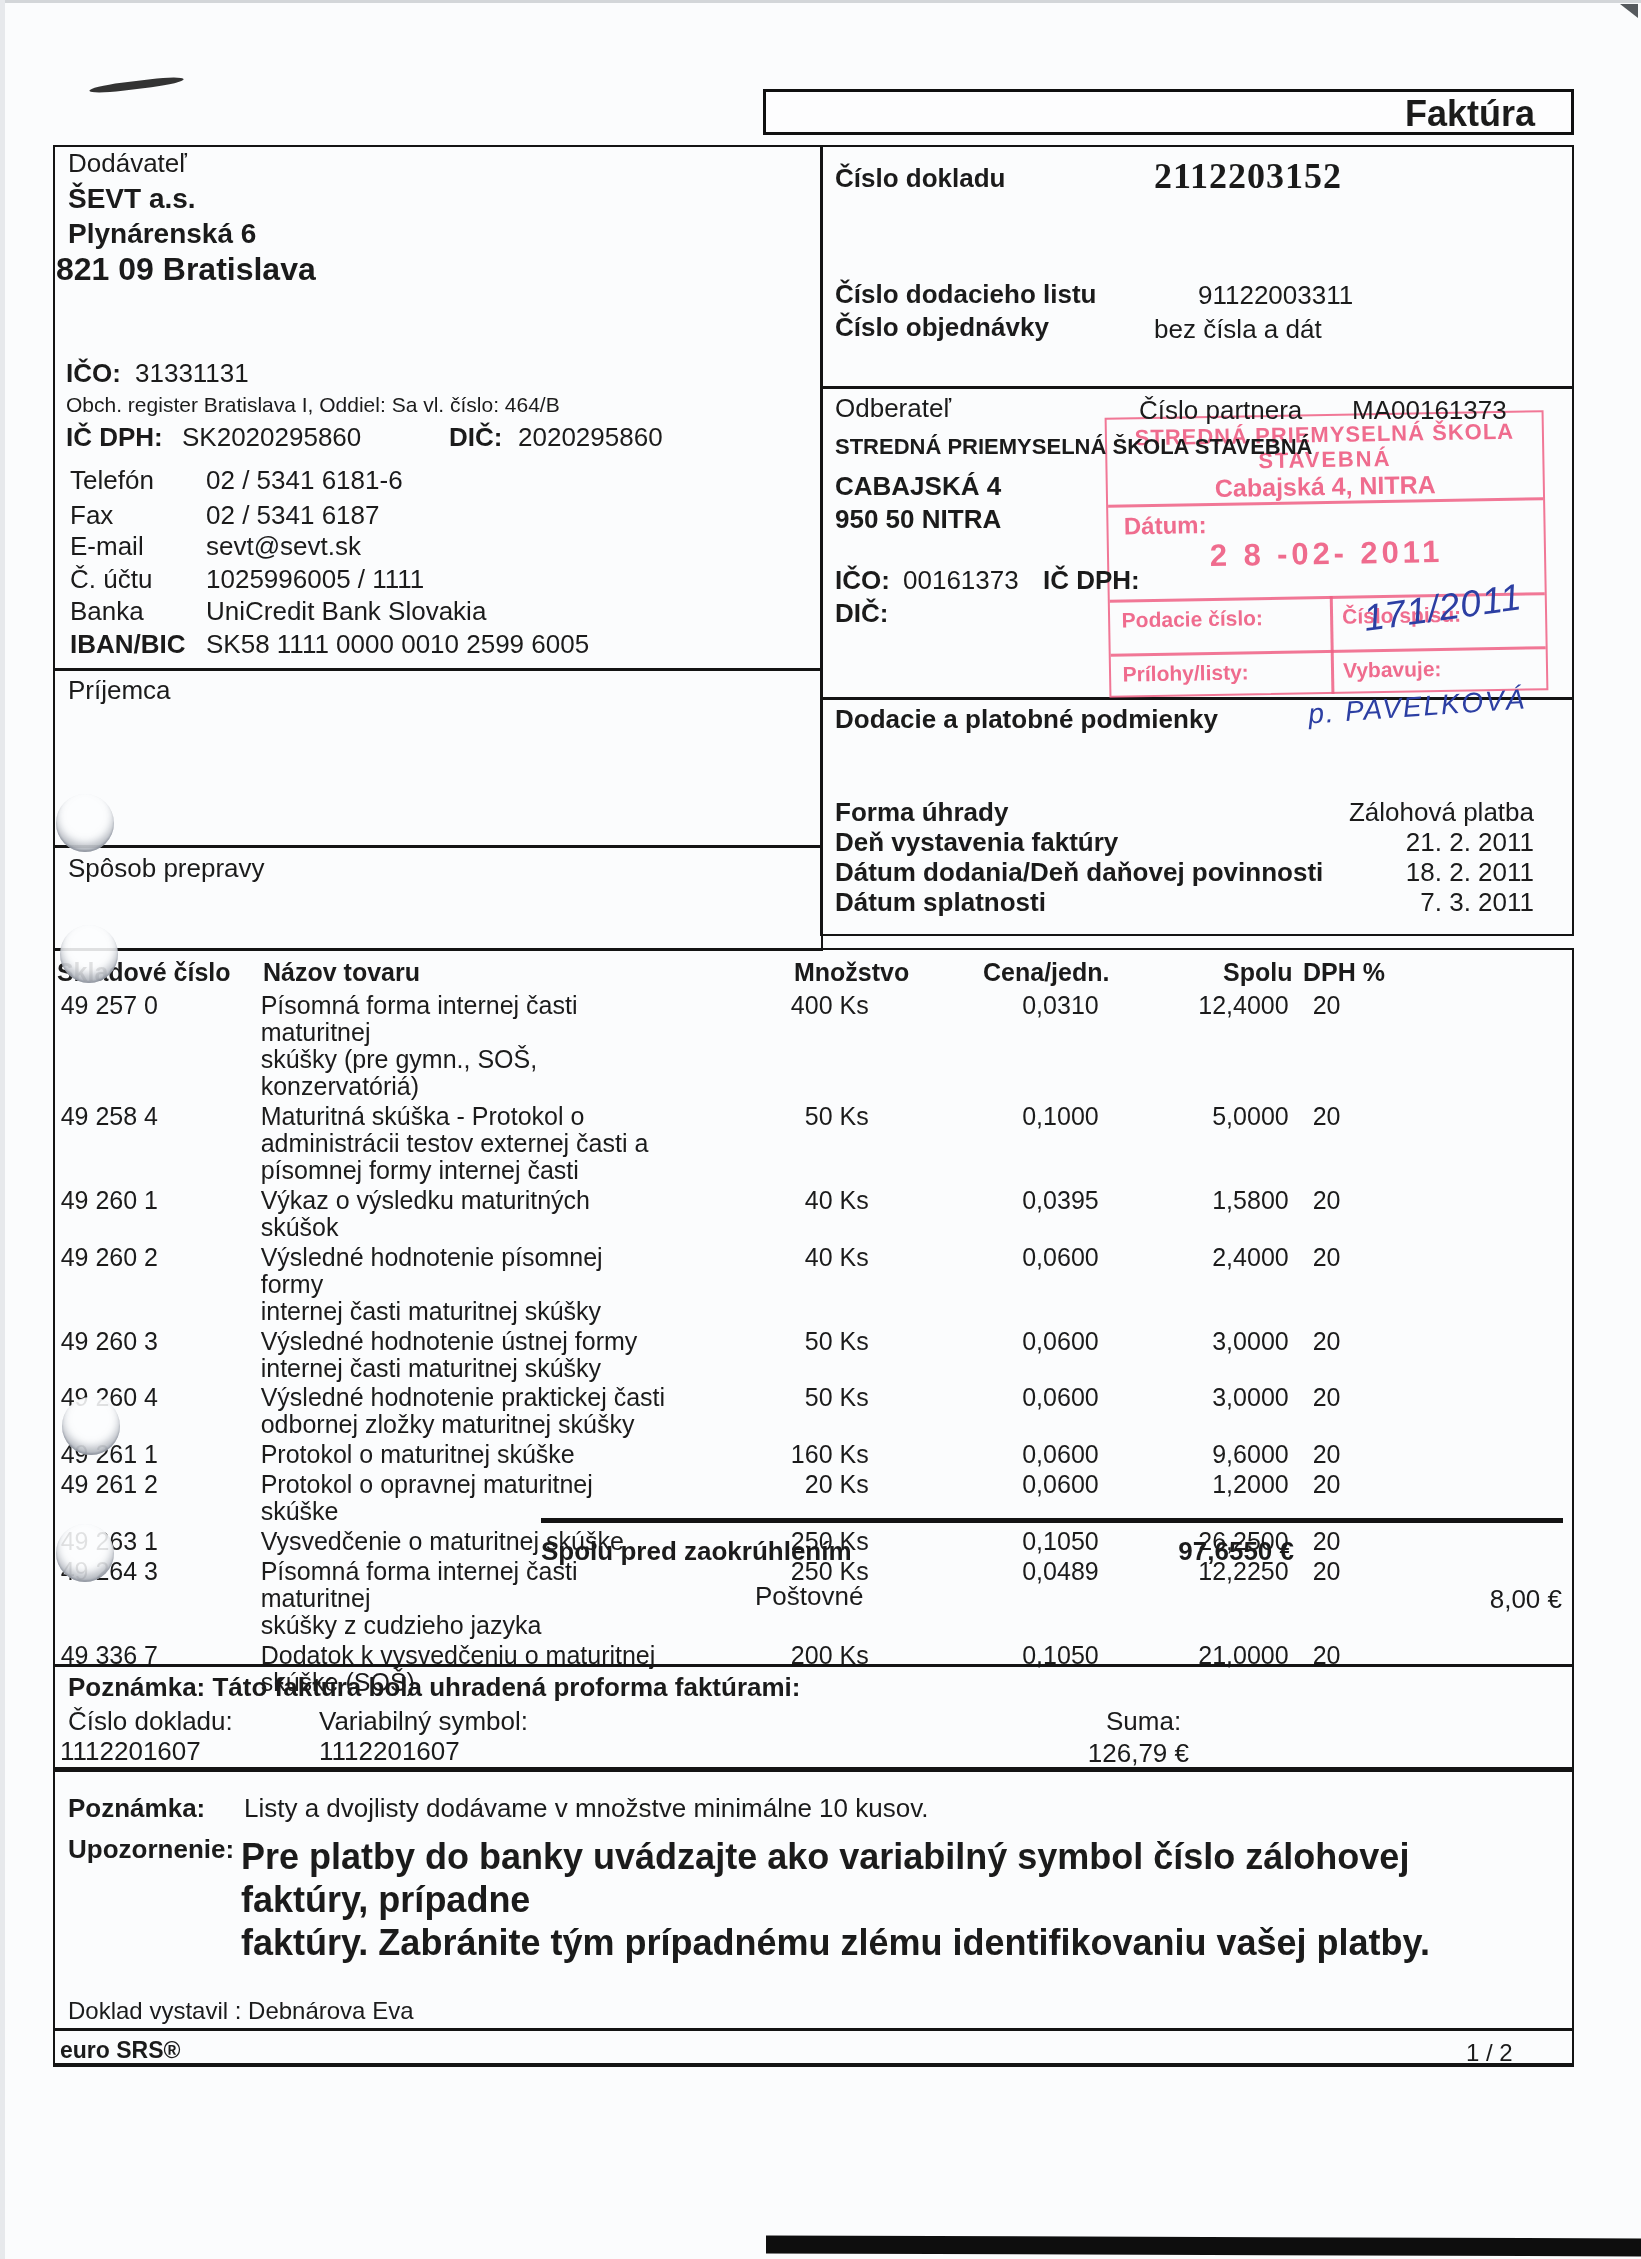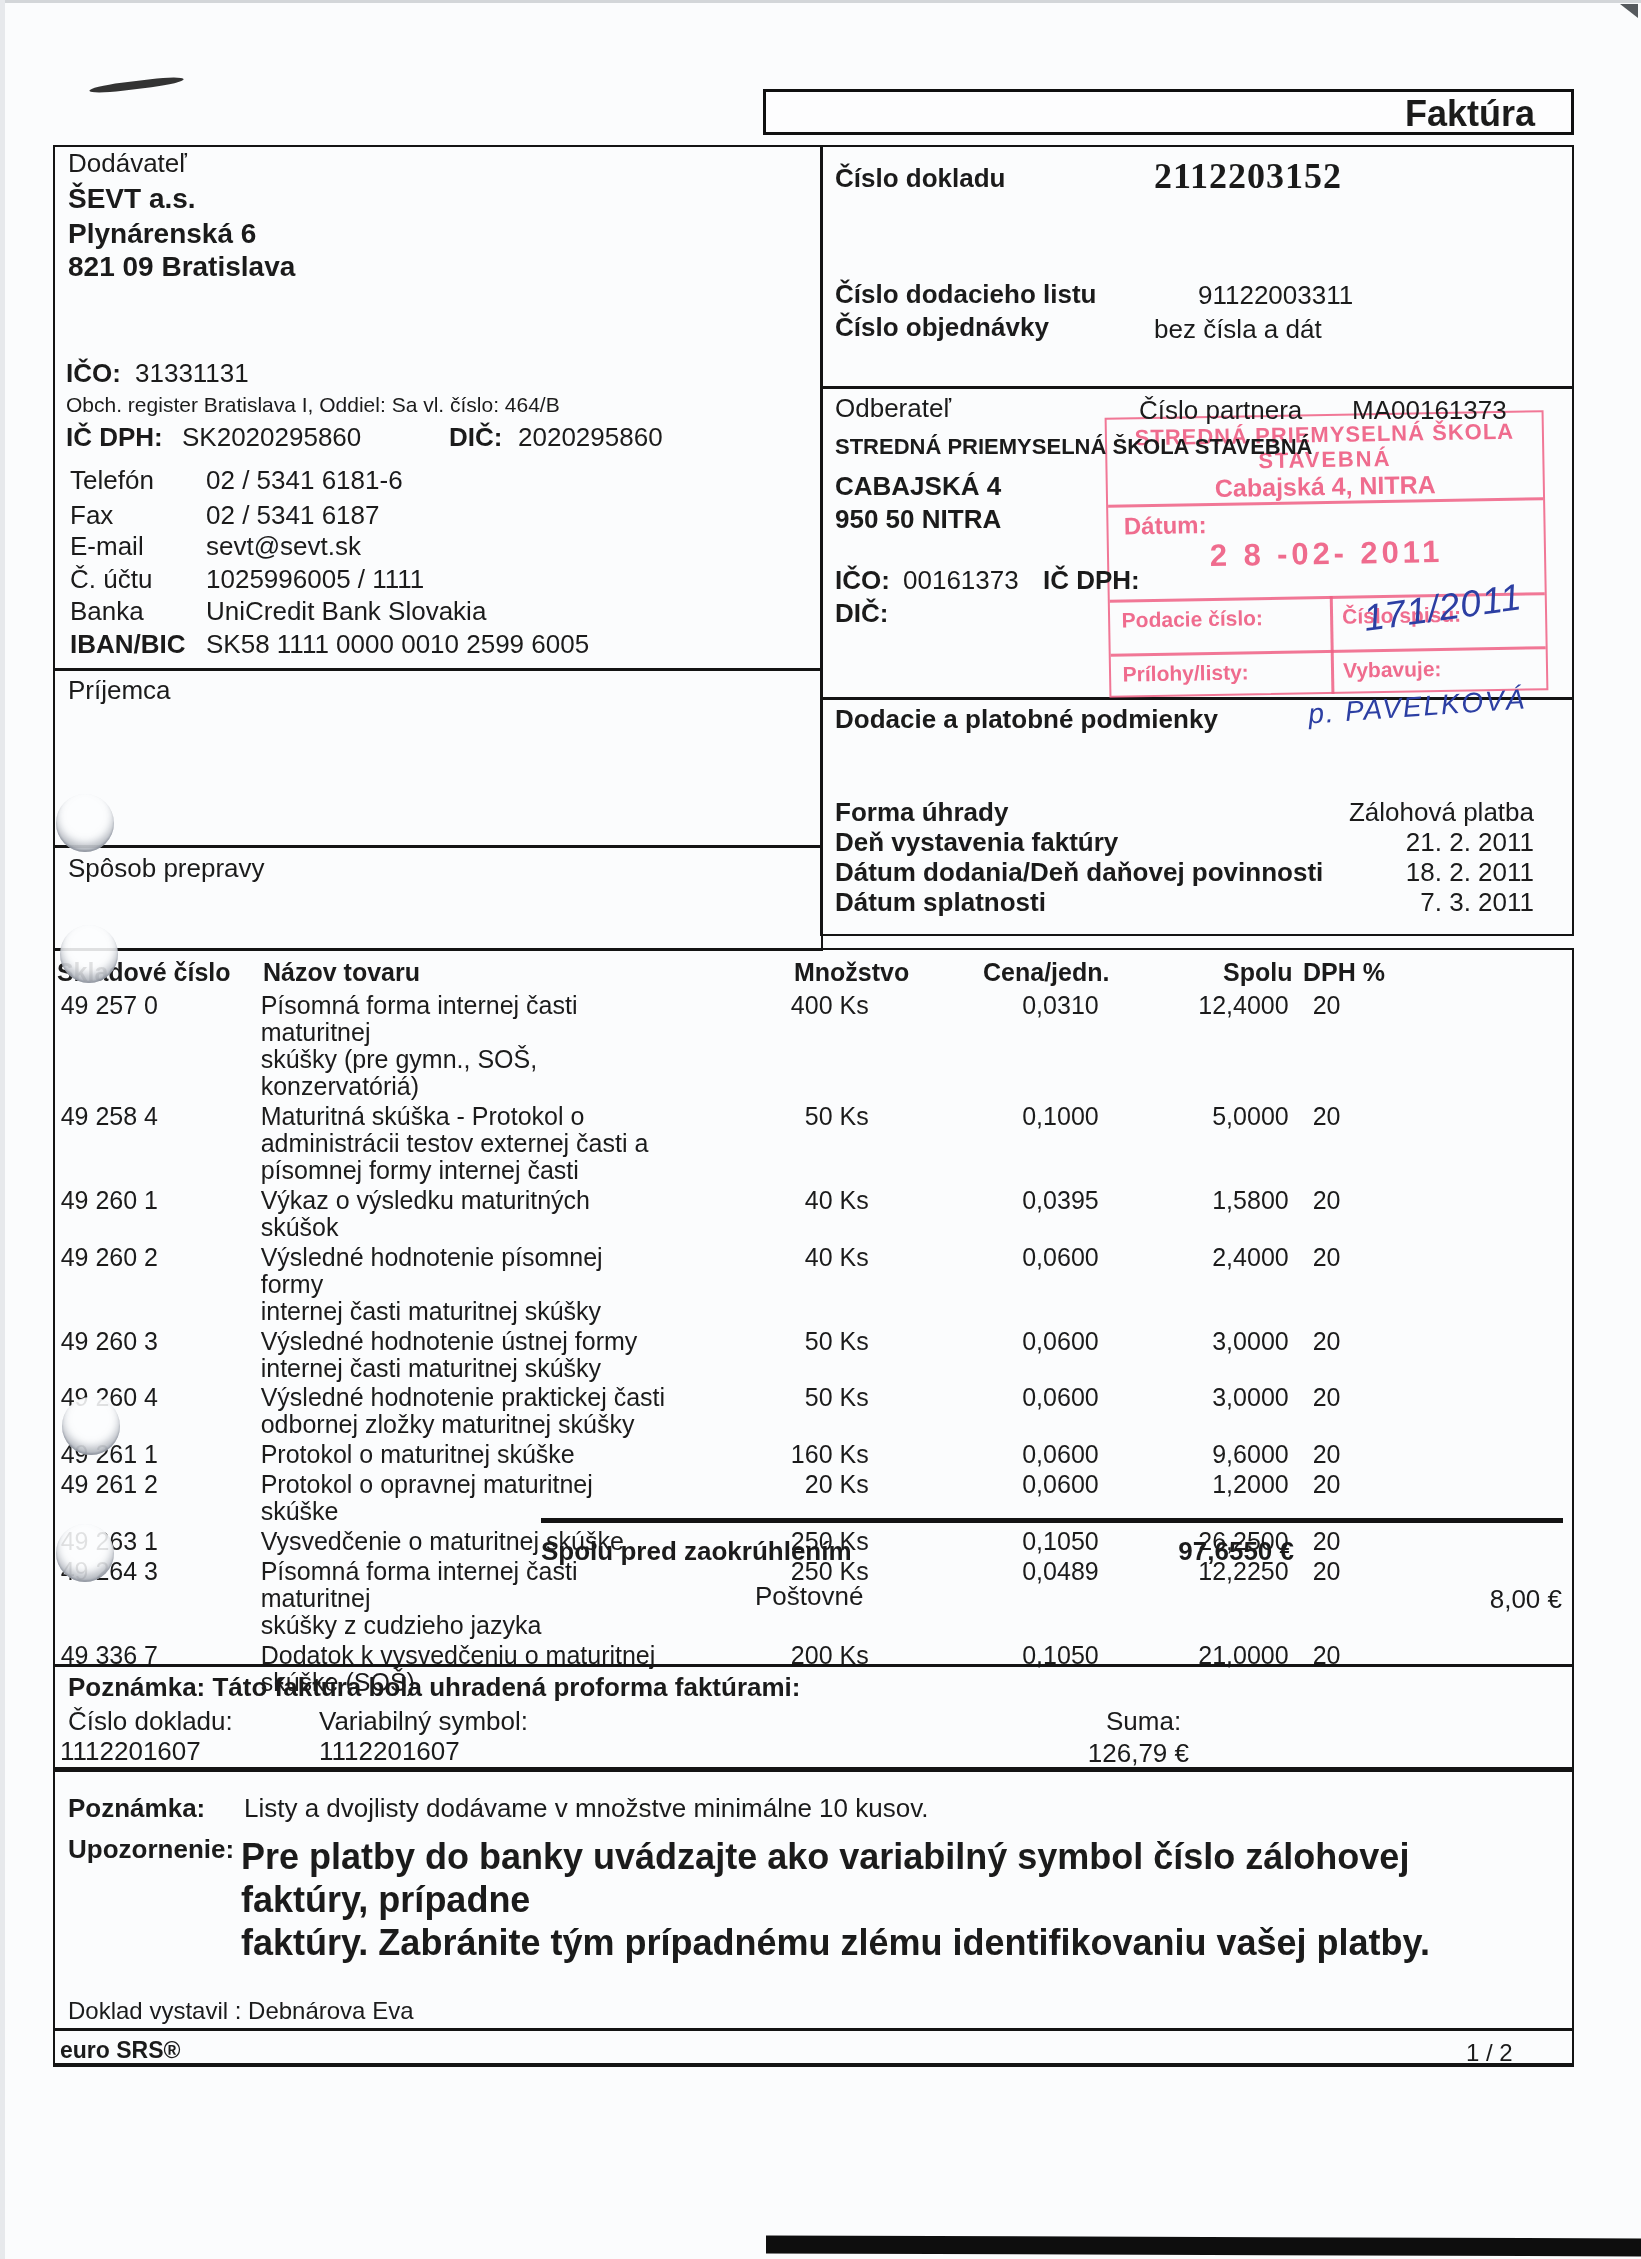--- a/index.html
+++ b/index.html
@@ -50,21 +50,21 @@
   <div class="pen"></div>
   <div class="corner"></div>
 
   <div class="fakt-box"></div>
   <div class="t fakt-title" style="left:1405px;top:93px;">Faktúra</div>
 
   <div class="box" style="left:53px;top:145px;width:770px;height:526px;"></div>
   <div class="t" style="left:68px;top:149px;">Dodávateľ</div>
   <div class="t b" style="left:68px;top:183px;font-size:28px;">ŠEVT a.s.</div>
   <div class="t b" style="left:68px;top:218px;font-size:28px;">Plynárenská 6</div>
-  <div class="t b" style="left:68px;top:251px;font-size:28px;">821 09  Bratislava</div>
+  <div class="t b" style="left:56px;top:251px;font-size:32px;">821 09  Bratislava</div>
   <div class="t b" style="left:66px;top:359px;">IČO:</div>
   <div class="t" style="left:135px;top:359px;">31331131</div>
   <div class="t sm" style="left:66px;top:393px;">Obch. register Bratislava I, Oddiel: Sa vl. číslo:  464/B</div>
   <div class="t b" style="left:66px;top:423px;">IČ DPH:</div>
   <div class="t" style="left:182px;top:423px;">SK2020295860</div>
   <div class="t b" style="left:449px;top:423px;">DIČ:</div>
   <div class="t" style="left:518px;top:423px;">2020295860</div>
 
   <div class="t" style="left:70px;top:466px;">Telefón</div>
   <div class="t" style="left:206px;top:466px;">02 / 5341 6181-6</div>

